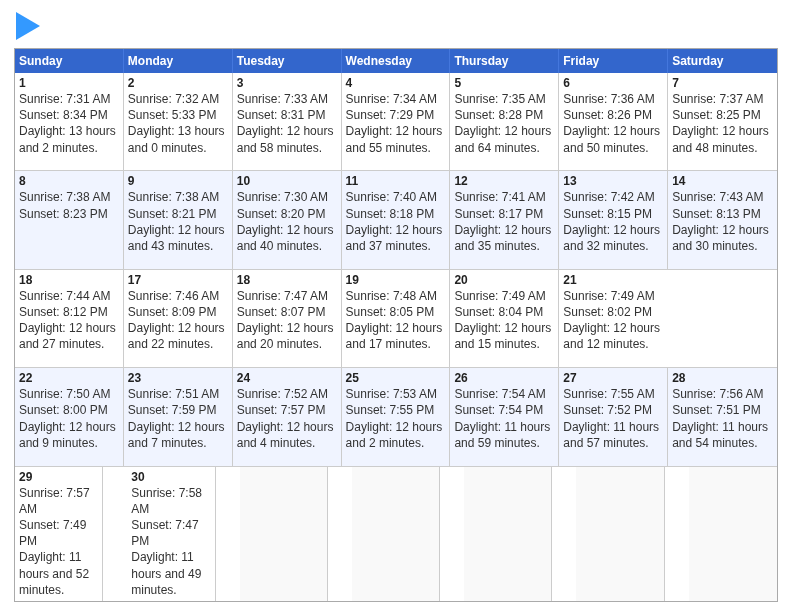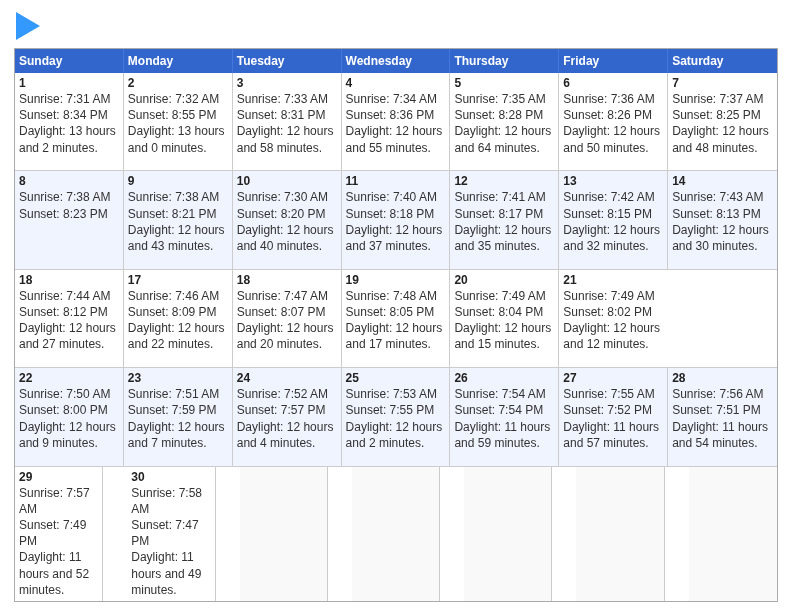--- a/index.html
+++ b/index.html
@@ -152,37 +152,37 @@
         <div class="cell-text">
           <span>Sunrise: 7:31 AM</span><br>
           <span>Sunset: 8:34 PM</span><br>
           <span>Daylight: 13 hours and 2 minutes.</span>
         </div>
       </div>
           <div class="cal-cell">
         <span class="day-num">2</span>
         <div class="cell-text">
           <span>Sunrise: 7:32 AM</span><br>
-          <span>Sunset: 8:55 PM</span><br>
+          <span>Sunset: 5:33 PM</span><br>
           <span>Daylight: 13 hours and 0 minutes.</span>
         </div>
       </div>
           <div class="cal-cell">
         <span class="day-num">3</span>
         <div class="cell-text">
           <span>Sunrise: 7:33 AM</span><br>
           <span>Sunset: 8:31 PM</span><br>
           <span>Daylight: 12 hours and 58 minutes.</span>
         </div>
       </div>
           <div class="cal-cell">
         <span class="day-num">4</span>
         <div class="cell-text">
           <span>Sunrise: 7:34 AM</span><br>
-          <span>Sunset: 8:36 PM</span><br>
+          <span>Sunset: 7:29 PM</span><br>
           <span>Daylight: 12 hours and 55 minutes.</span>
         </div>
       </div>
           <div class="cal-cell">
         <span class="day-num">5</span>
         <div class="cell-text">
           <span>Sunrise: 7:35 AM</span><br>
           <span>Sunset: 8:28 PM</span><br>
           <span>Daylight: 12 hours and 64 minutes.</span>
         </div>

